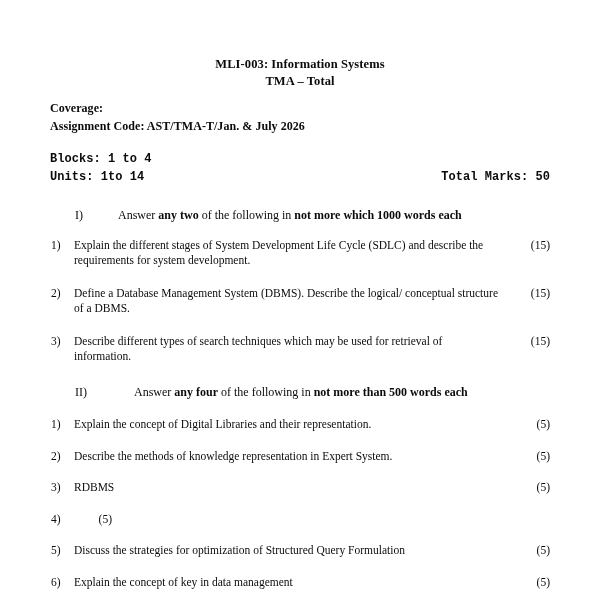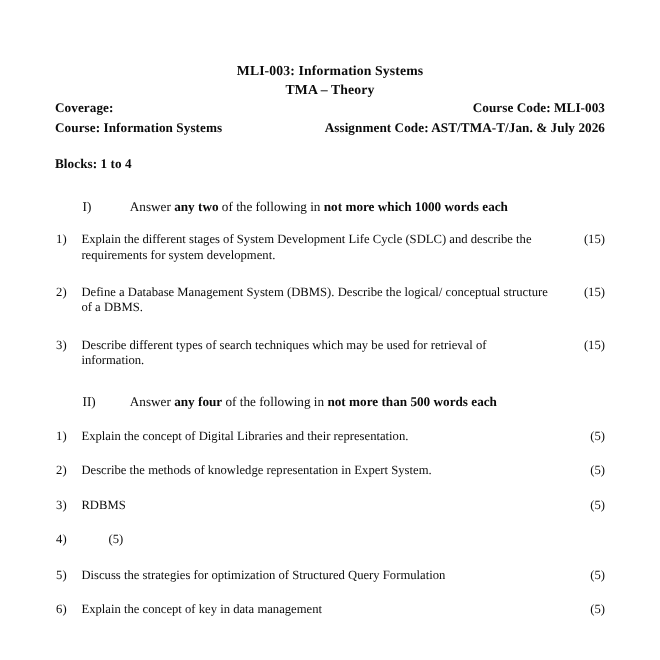--- a/index.html
+++ b/index.html
@@ -32,35 +32,37 @@
   .doc-title,
   .doc-subtitle {
     font-weight: bold;
     font-size: 12.5px;
     line-height: 17px;
     letter-spacing: 0.1px;
   }
 
   
   .meta-block {
+    margin-top: 10px;
   }
   .meta-row {
     display: flex;
     justify-content: space-between;
     align-items: baseline;
     font-weight: bold;
     font-size: 12px;
     line-height: 17.5px;
     letter-spacing: 0.05px;
   }
   .meta-left { text-align: left; white-space: pre; }
   .meta-right { text-align: right; white-space: pre; }
 
   .meta-block-2 {
     margin-top: 16px;
+    font-family: Liberation Mono, monospace;
   }
 
   
   .section-head {
     display: flex;
     font-size: 12px;
     line-height: 16px;
     margin-top: 21px;
     margin-bottom: 0;
     padding-left: 25px;
@@ -104,38 +106,40 @@
   .gap-first { margin-top: 15px; }
   .gap-sec2-first { margin-top: 17px; }
 </style>
 </head>
 <body>
 
 <div class="page">
 
   <div class="title-block">
     <div class="doc-title">MLI-003: Information Systems</div>
-    <div class="doc-subtitle">TMA – Theory</div>
+    <div class="doc-subtitle">TMA – Total</div>
   </div>
 
   <div class="meta-block">
     <div class="meta-row">
       <span class="meta-left">Coverage:</span>
-      <span class="meta-right">Course Code: MLI-003</span>
-    </div>
-    <div class="meta-row">
-      <span class="meta-left">Course: Information Systems</span>
+    </div>
+    <div class="meta-row">
       <span class="meta-right">Assignment Code: AST/TMA-T/Jan. &amp; July 2026</span>
     </div>
   </div>
 
   <div class="meta-block meta-block-2">
     <div class="meta-row">
       <span class="meta-left">Blocks: 1 to 4</span>
       <span class="meta-right"></span>
+    </div>
+    <div class="meta-row">
+      <span class="meta-left">Units: 1to 14</span>
+      <span class="meta-right">Total Marks: 50</span>
     </div>
   </div>
 
   <div class="section-head">
     <span class="section-numeral">I)</span>
     <span class="section-text"><span>Answer </span><b>any two</b><span> of the following in </span><b>not more which 1000 words each</b></span>
   </div>
 
   <div class="qlist">
     <div class="qrow gap-first">
@@ -148,21 +152,21 @@
       <span class="q-text justify">Define a Database Management System (DBMS). Describe the logical/ conceptual structure of a DBMS.</span>
       <span class="q-marks">(15)</span>
     </div>
     <div class="qrow gap-lg">
       <span class="q-num">3)</span>
       <span class="q-text">Describe different types of search techniques which may be used for retrieval of information.</span>
       <span class="q-marks">(15)</span>
     </div>
   </div>
 
-  <div class="section-head" style="">
+  <div class="section-head" style="gap:16px;">
     <span class="section-numeral">II)</span>
     <span class="section-text"><span>Answer </span><b>any four</b><span> of the following in </span><b>not more than 500 words each</b></span>
   </div>
 
   <div class="qlist">
     <div class="qrow gap-sec2-first">
       <span class="q-num">1)</span>
       <span class="q-text">Explain the concept of Digital Libraries and their representation.</span>
       <span class="q-marks">(5)</span>
     </div>

